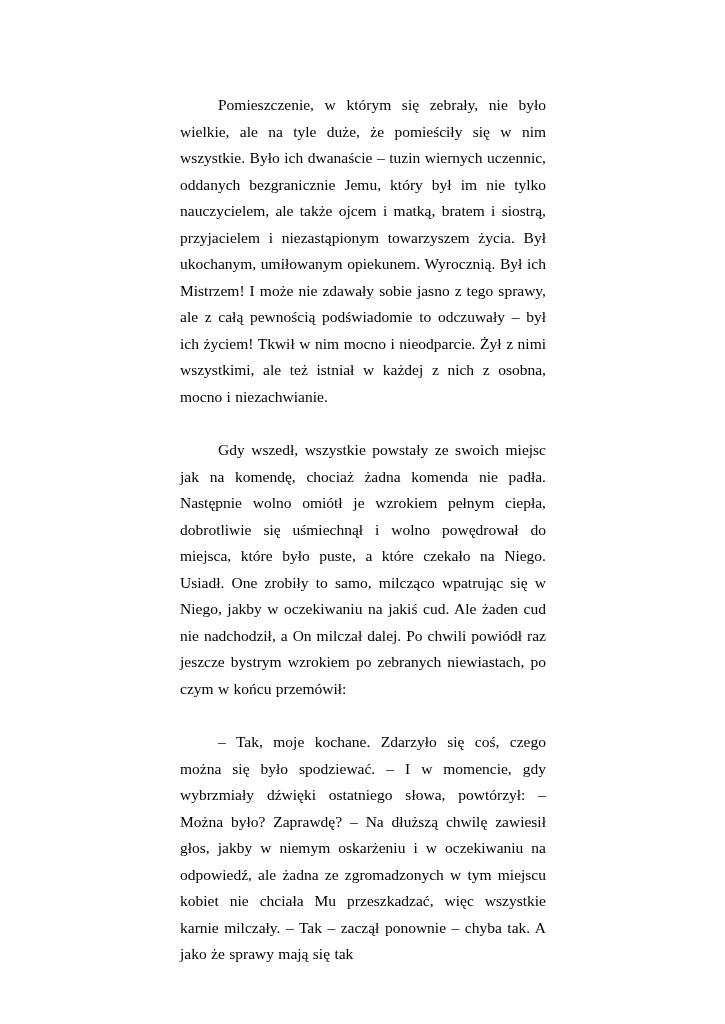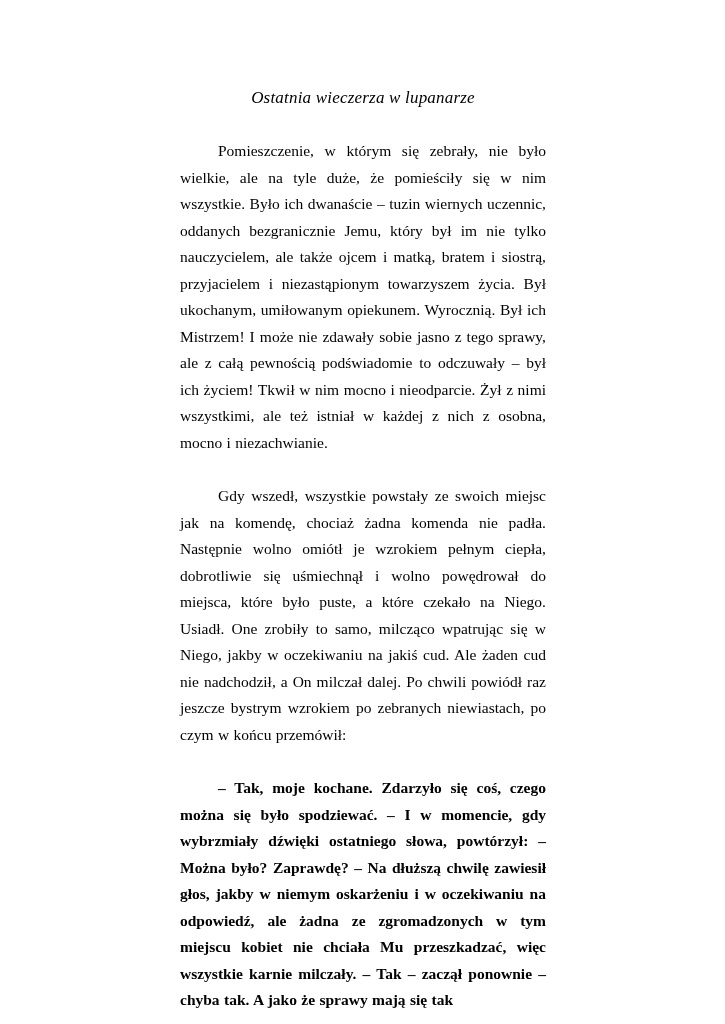--- a/index.html
+++ b/index.html
@@ -32,27 +32,25 @@
   .para {
     font-size: 15.5px;
     line-height: 26.5px;
     text-align: justify;
     text-indent: 38px;
     margin: 4px 0 27px 0;
     word-spacing: 0.5px;
   }
   .para:last-child {
     margin-bottom: 0;
-    font-weight: bold;
   }
 </style>
 </head>
 <body>
 
 <div class="page">
-  <h1 class="doc-title">Ostatnia wieczerza w lupanarze</h1>
 
   <p class="para">Pomieszczenie, w którym się zebrały, nie było wielkie, ale na tyle duże, że pomieściły się w nim wszystkie. Było ich dwanaście – tuzin wiernych uczennic, oddanych bezgranicznie Jemu, który był im nie tylko nauczycielem, ale także ojcem i matką, bratem i siostrą, przyjacielem i niezastąpionym towarzyszem życia. Był ukochanym, umiłowanym opiekunem. Wyrocznią. Był ich Mistrzem! I może nie zdawały sobie jasno z tego sprawy, ale z całą pewnością podświadomie to odczuwały – był ich życiem! Tkwił w nim mocno i nieodparcie. Żył z nimi wszystkimi, ale też istniał w każdej z nich z osobna, mocno i niezachwianie.</p>
 
   <p class="para">Gdy wszedł, wszystkie powstały ze swoich miejsc jak na komendę, chociaż żadna komenda nie padła. Następnie wolno omiótł je wzrokiem pełnym ciepła, dobrotliwie się uśmiechnął i wolno powędrował do miejsca, które było puste, a które czekało na Niego. Usiadł. One zrobiły to samo, milcząco wpatrując się w Niego, jakby w oczekiwaniu na jakiś cud. Ale żaden cud nie nadchodził, a On milczał dalej. Po chwili powiódł raz jeszcze bystrym wzrokiem po zebranych niewiastach, po czym w końcu przemówił:</p>
 
   <p class="para">– Tak, moje kochane. Zdarzyło się coś, czego można się było spodziewać. – I w momencie, gdy wybrzmiały dźwięki ostatniego słowa, powtórzył: – Można było? Zaprawdę? – Na dłuższą chwilę zawiesił głos, jakby w niemym oskarżeniu i w oczekiwaniu na odpowiedź, ale żadna ze zgromadzonych w tym miejscu kobiet nie chciała Mu przeszkadzać, więc wszystkie karnie milczały. – Tak – zaczął ponownie – chyba tak. A jako że sprawy mają się tak</p>
 </div>
 
 </body></html>

